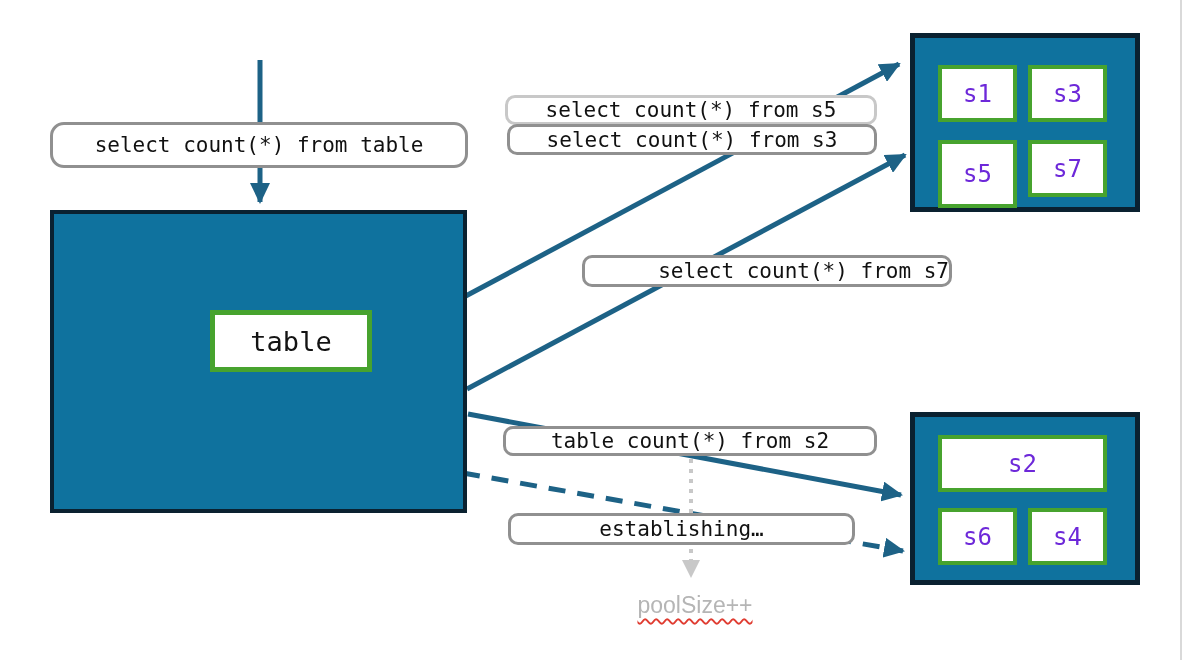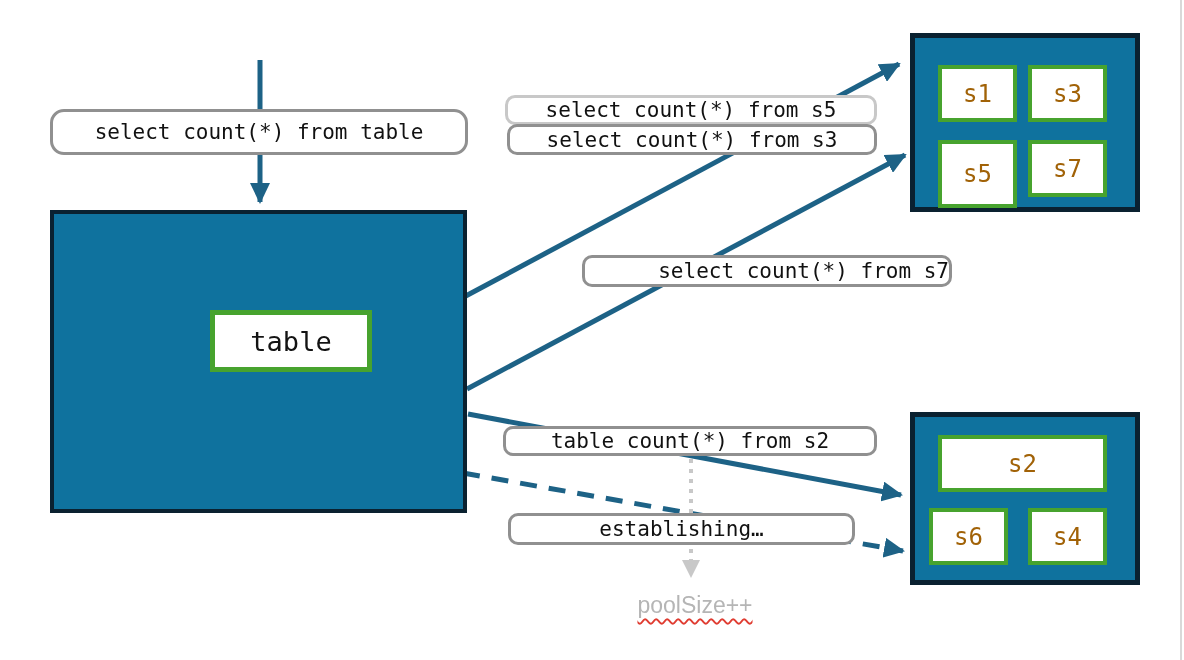--- a/index.html
+++ b/index.html
@@ -48,41 +48,41 @@
     border: 5px solid #0a2130;
     z-index: 2;
   }
   .shards-top  { left: 910px; top: 33px;  height: 179px; }
   .shards-bottom { left: 910px; top: 412px; height: 173px; }
   .shard {
     position: absolute;
     background: #ffffff;
     border: 4px solid #47a32e;
     display: flex; align-items: center; justify-content: center;
-    font-size: 24px; color: #a16207;
+    font-size: 24px; color: #6d28d9;
   }
   .shard-s1 { left: 23px;  top: 27px;  width: 79px;  height: 57px; }
   .shard-s3 { left: 113px; top: 27px;  width: 79px;  height: 57px; text-align: right; }
   .shard-s5 { left: 23px;  top: 102px; width: 79px;  height: 68px; }
   .shard-s7 { left: 113px; top: 102px; width: 79px;  height: 57px; }
   .shard-s2 { left: 23px;  top: 18px;  width: 169px; height: 57px; }
-  .shard-s6 { left: 14px;  top: 91px;  width: 79px;  height: 57px; }
+  .shard-s6 { left: 23px;  top: 91px;  width: 79px;  height: 57px; }
   .shard-s4 { left: 113px; top: 91px;  width: 79px;  height: 57px; }
   
   .pill {
     position: absolute;
     background: #ffffff;
     border: 3px solid #909090;
     border-radius: 10px;
     display: flex; align-items: center; justify-content: center;
     font-size: 21px; color: #111111;
     white-space: nowrap;
     z-index: 3;
   }
-  .pill-table-query { left: 50px;  top: 109px; width: 418px; height: 46px; border-radius: 14px; }
+  .pill-table-query { left: 50px;  top: 122px; width: 418px; height: 46px; border-radius: 14px; }
   .pill-s5-query    { left: 505px; top: 95px;  width: 372px; height: 30px; border-color: #c8c8c8; z-index: 3; }
   .pill-s3-query    { left: 507px; top: 124px; width: 370px; height: 31px; z-index: 4; }
   .pill-s7-query    { left: 582px; top: 255px; width: 370px; height: 32px; justify-content: flex-end; }
   .pill-s2-query    { left: 503px; top: 426px; width: 374px; height: 30px; }
   .pill-establishing{ left: 508px; top: 513px; width: 347px; height: 32px; }
   
   .poolsize {
     position: absolute;
     left: 600px; top: 592px; width: 190px;
     text-align: center;

